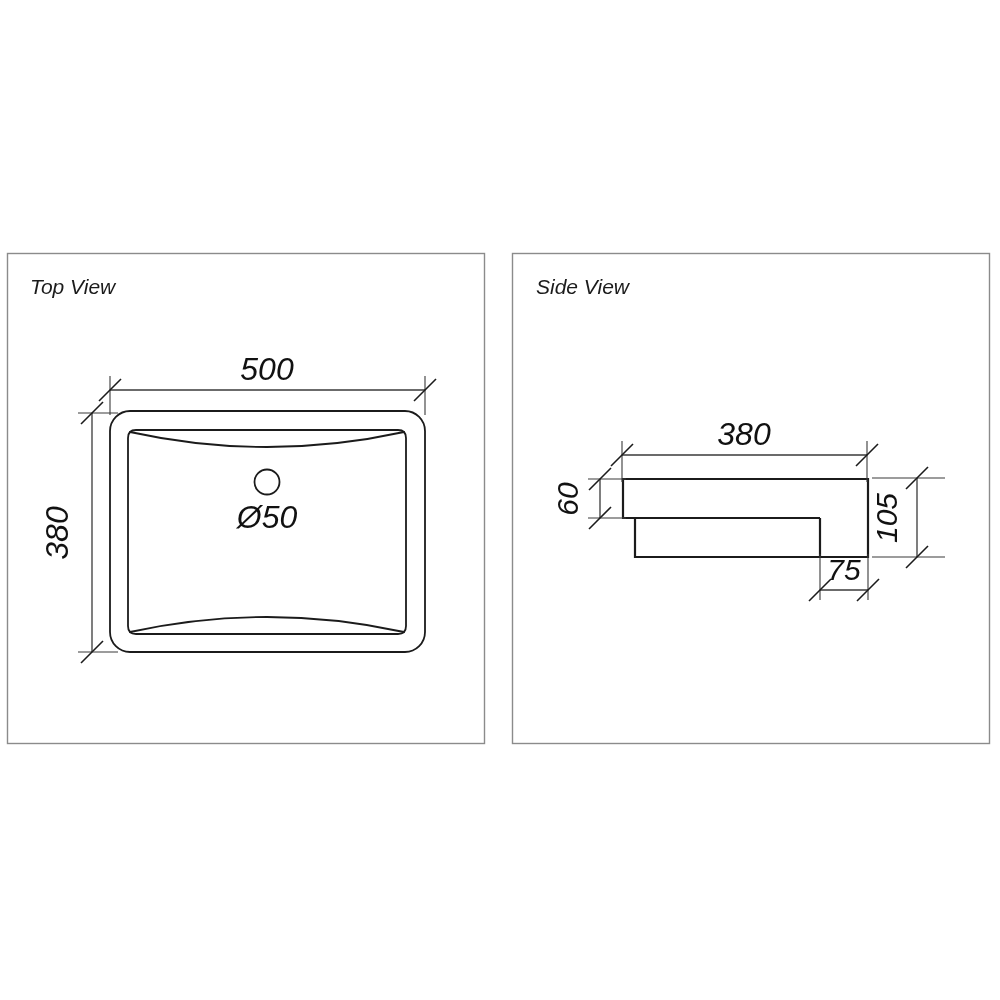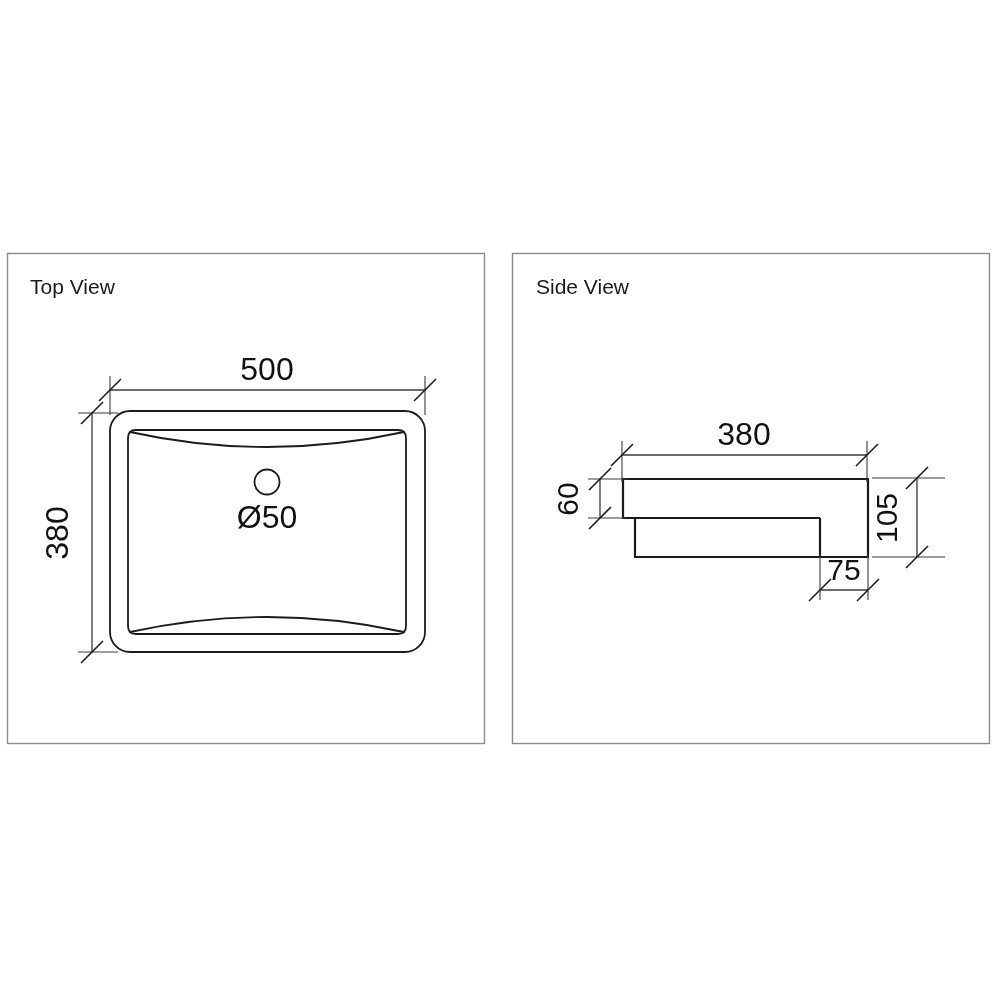--- a/index.html
+++ b/index.html
@@ -2,21 +2,21 @@
 <html><head>
 <meta charset="utf-8">
 <style>
   html,body{margin:0;padding:0;}
   body{
     width:1000px;height:1000px;
     background:#ffffff;
     font-family:"Liberation Sans", sans-serif;
     overflow:hidden;
   }
-  #sheet{position:relative;width:1000px;height:1000px;}
+  #sheet{position:relative;width:1000px;height:1000px;font-style:italic;}
   svg{display:block;}
   .panel-border{fill:none;stroke:#8b8b8b;stroke-width:1.4;}
   .obj{fill:none;stroke:#1b1b1b;stroke-width:2.2;stroke-linejoin:miter;stroke-linecap:butt;}
   .obj-thin{fill:none;stroke:#1b1b1b;stroke-width:1.8;stroke-linejoin:round;stroke-linecap:round;}
   .ext{fill:none;stroke:#3a3a3a;stroke-width:1.1;}
   .dimline{fill:none;stroke:#3a3a3a;stroke-width:1.3;}
   .tick{fill:none;stroke:#1b1b1b;stroke-width:1.6;}
   .view-title{font-family:"Liberation Sans", sans-serif;font-size:21px;fill:#1b1b1b;}
   .dimtext{font-family:"Liberation Sans", sans-serif;font-size:30px;fill:#111111;}
   .dimtext-lg{font-family:"Liberation Sans", sans-serif;font-size:32px;fill:#111111;}

